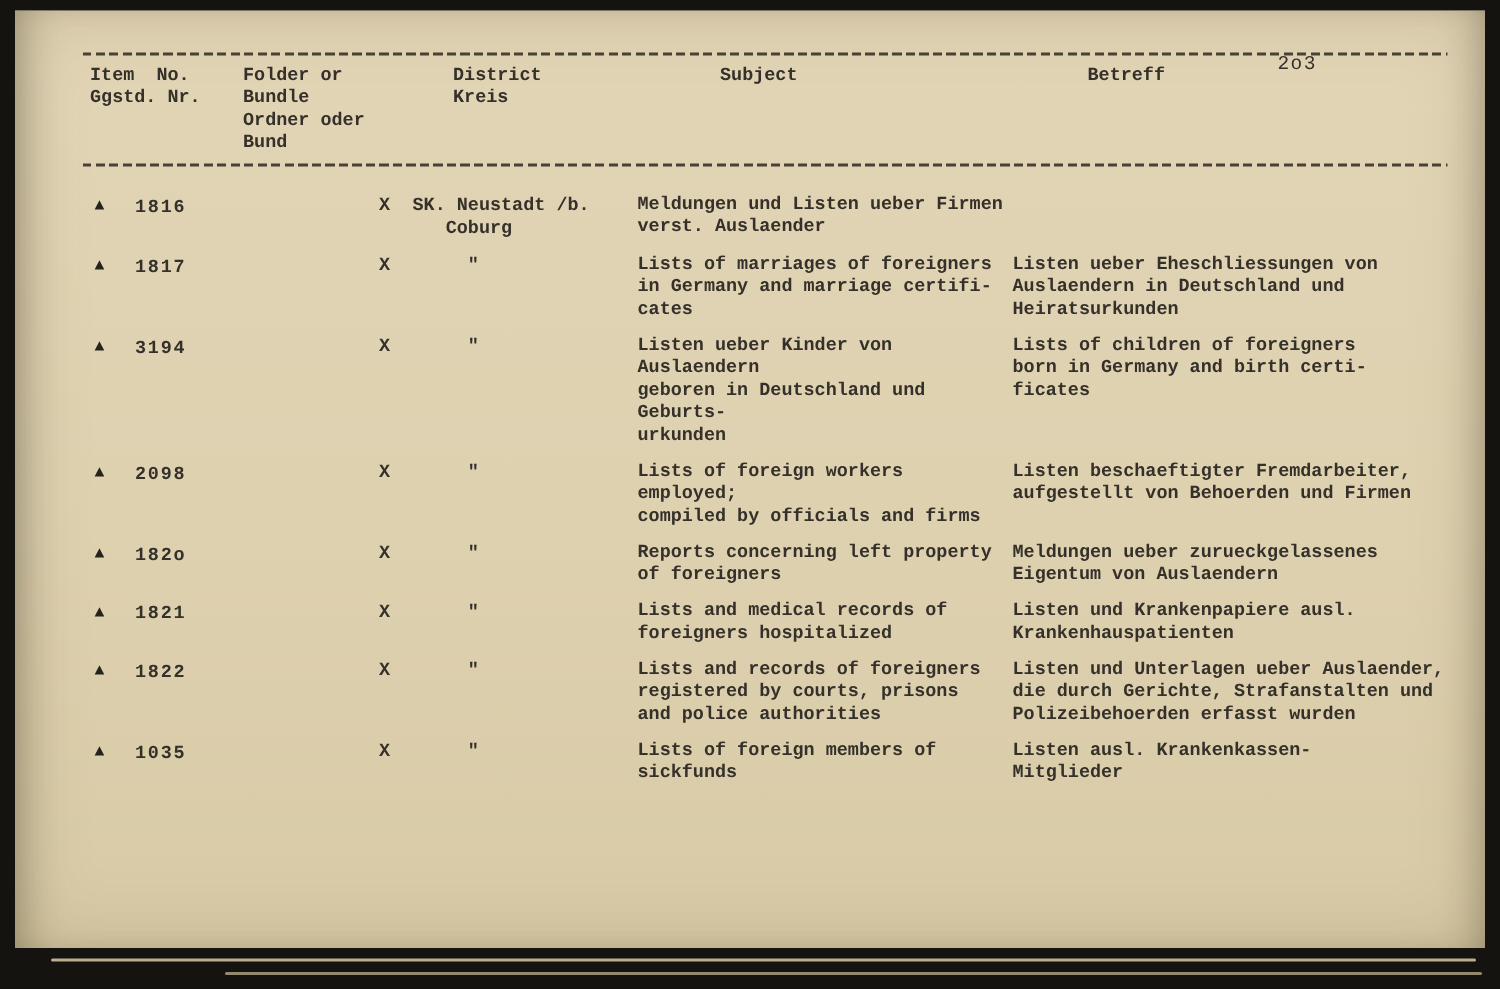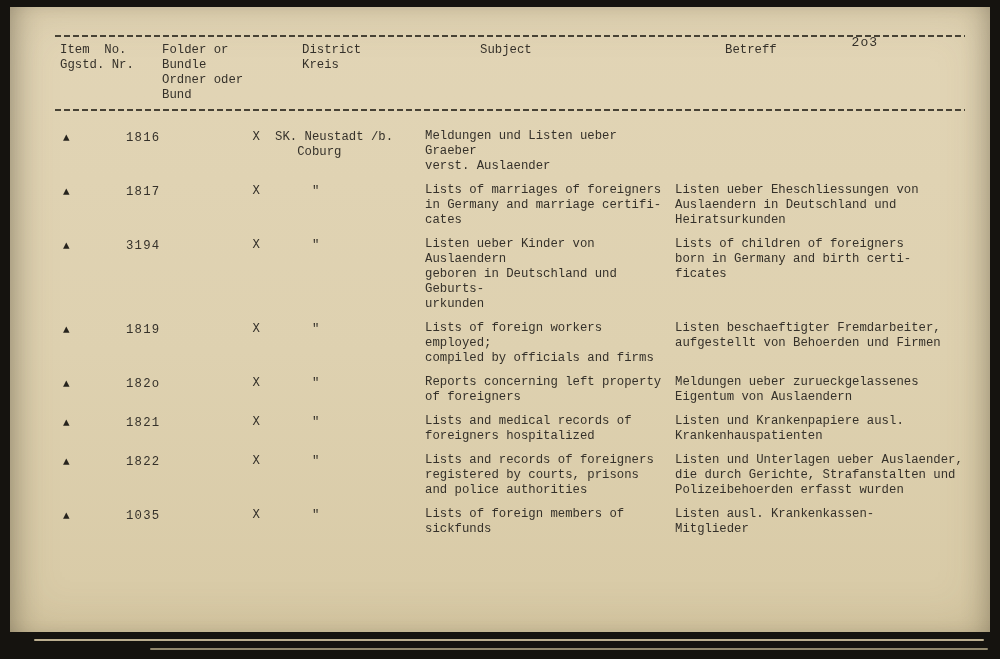--- a/index.html
+++ b/index.html
@@ -36,31 +36,31 @@
   .dash-line {
     height:2px; margin-top:28px;
     background:repeating-linear-gradient(90deg,#474235 0px,#474235 6px,transparent 6px,transparent 9px);
   }
   .dash-line.second { margin-top:6px; }
   .grid {
     display:grid;
     grid-template-columns:30px 70px 120px 145px 250px 1fr;
     font-size:12.3px; line-height:15px;
   }
-  .cell { white-space:pre-wrap; }
+  .cell { white-space:pre-wrap;font-weight:bold; }
   .thead { margin-top:6px; }
   .h-item { grid-column:1 / 3; padding-left:5px; }
   .h-folder { padding-left:7px; }
   .h-district { padding-left:27px; }
   .h-subject { padding-left:60px; }
   .h-betreff { padding-left:55px; }
   .tbody { margin-top:18px; }
   .trow { margin-bottom:9px; }
   .c-marker { padding-top:2px; padding-left:8px; font-size:11px; color:#26231d; }
-  .c-item { padding-top:2px; padding-left:5px; letter-spacing:1.2px;margin-left:36px; }
+  .c-item { padding-top:2px; padding-left:5px; letter-spacing:1.2px; }
   .c-folder { text-align:right; padding-right:15px; padding-top:1px; }
   .c-district { padding-top:1px; }
   .c-subject { padding-left:5px; }
   .c-betreff { padding-left:5px; }
   .edge-line1 {
     position:absolute; left:34px; right:16px; top:639px; height:2px;
     background:#cec19e; border-radius:2px; opacity:.9;
   }
   .edge-line2 {
     position:absolute; left:150px; right:12px; top:648px; height:2px;
@@ -92,21 +92,21 @@
 
     <div class="dash-line second"></div>
 
     <div class="tbody">
     <div class="grid trow">
       <div class="cell c-marker">▲</div>
       <div class="cell c-item">1816</div>
       <div class="cell c-folder">X</div>
       <div class="cell c-district">SK. Neustadt /b.
    Coburg</div>
-      <div class="cell c-betreff">Meldungen und Listen ueber Graeber
+      <div class="cell c-betreff">Meldungen und Listen ueber Firmen
 verst. Auslaender</div>
     </div>
 
     <div class="grid trow">
       <div class="cell c-marker">▲</div>
       <div class="cell c-item">1817</div>
       <div class="cell c-folder">X</div>
       <div class="cell c-district">     "</div>
       <div class="cell c-subject">Lists of marriages of foreigners
 in Germany and marriage certifi-
@@ -124,21 +124,21 @@
       <div class="cell c-betreff">Listen ueber Kinder von Auslaendern
 geboren in Deutschland und Geburts-
 urkunden</div>
       <div class="cell c-subject">Lists of children of foreigners
 born in Germany and birth certi-
 ficates</div>
     </div>
 
     <div class="grid trow">
       <div class="cell c-marker">▲</div>
-      <div class="cell c-item">1819</div>
+      <div class="cell c-item">2098</div>
       <div class="cell c-folder">X</div>
       <div class="cell c-district">     "</div>
       <div class="cell c-subject">Lists of foreign workers employed;
 compiled by officials and firms</div>
       <div class="cell c-betreff">Listen beschaeftigter Fremdarbeiter,
 aufgestellt von Behoerden und Firmen</div>
     </div>
 
     <div class="grid trow">
       <div class="cell c-marker">▲</div>

